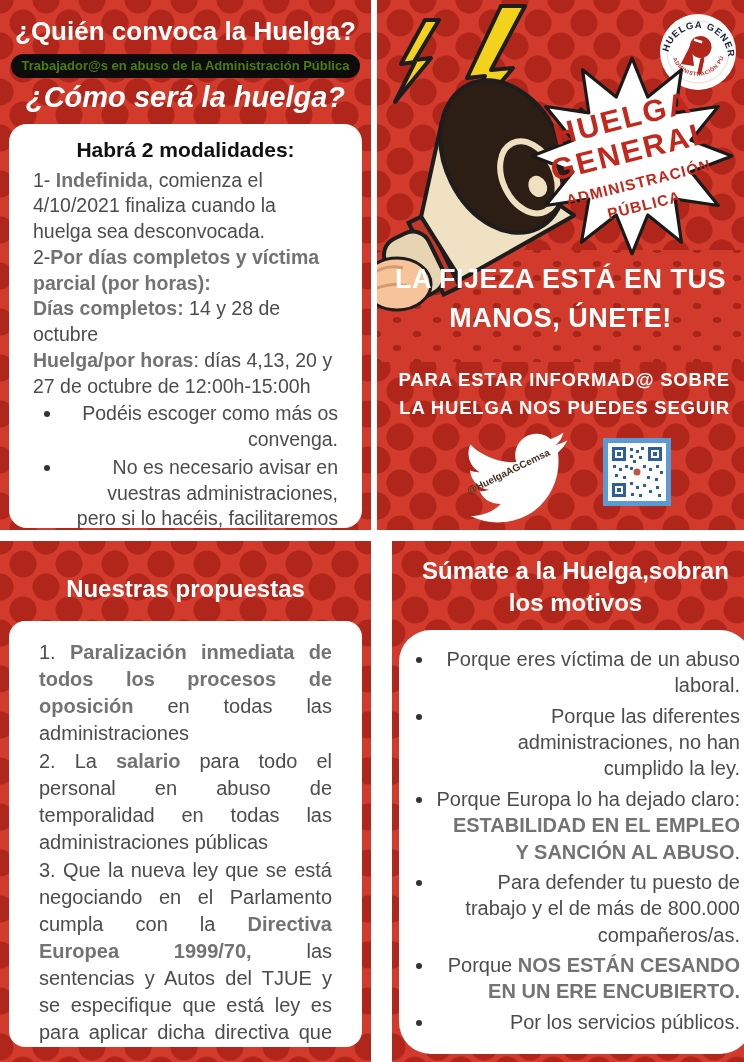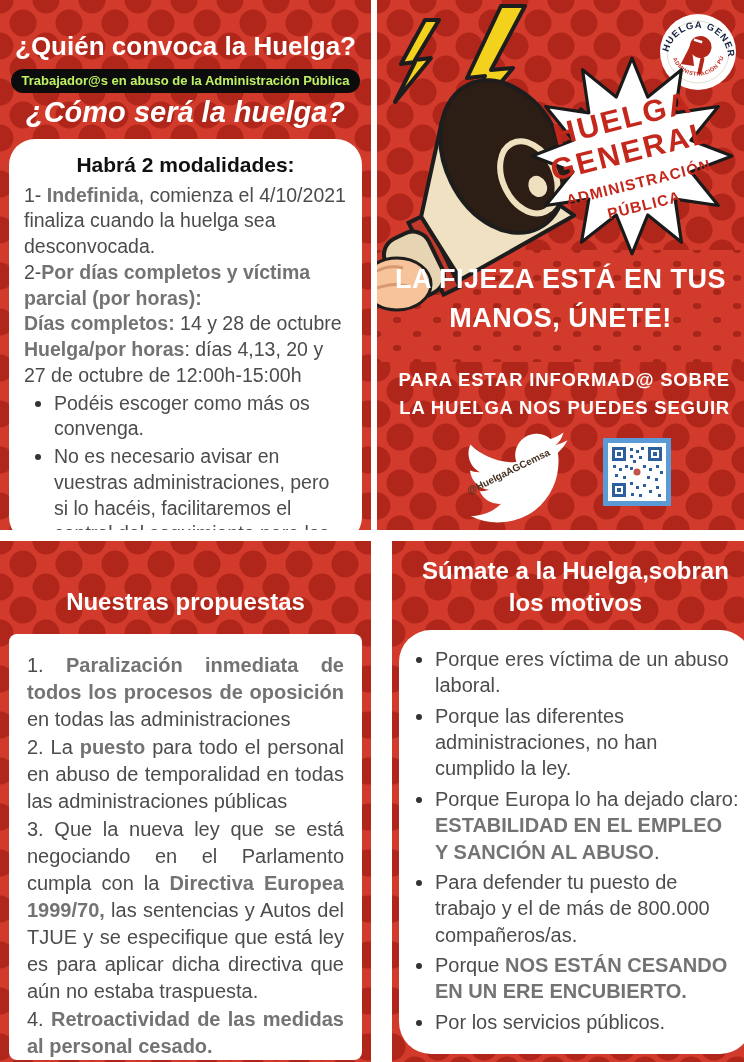--- a/index.html
+++ b/index.html
@@ -14,36 +14,36 @@
       radial-gradient(#b0261a 13px, transparent 14px);
     background-size:46px 46px;
     background-position:0 0, 23px 23px;
   }
   #panel-tl { left:0;   top:4;   width:371px; height:530px; }
   #panel-tr { left:377px; top:4; width:367px; height:530px; }
   #panel-bl { left:0;   top:541px; width:371px; height:521px; }
   #panel-br { left:392px; top:541px; width:367px; height:521px; }
 
   .q-heading { text-align:center; color:#ffffff; font-weight:bold; }
-  #heading1 { margin-top:31px; font-size:26px; }
+  #heading1 { margin-top:16px; font-size:26px; }
   #heading2 { margin-top:3px; font-size:29px; margin-bottom:10px;font-style:italic; }
   .black-pill {
-    display:table; margin:7px auto 0; background:#0c0c0c; color:#bef264;
+    display:table; margin:7px auto 0; background:#0c0c0c; color:#4d7c0f;
     font-size:13px; font-weight:bold; padding:4px 11px 5px; border-radius:14px;
     white-space:nowrap;
   }
   .white-box {
-    background:#ffffff; border-radius:26px; margin:0 9px; padding:12px 15px;
+    background:#ffffff; border-radius:18px; margin:0 9px; padding:12px 24px;
     color:#4c4c4c; font-size:19.5px; line-height:1.32; overflow:hidden;
   }
   .white-box b { color:#737373; }
   #box-modalidades { height:404px; }
   .box-title { text-align:center; font-weight:bold; font-size:21px; color:#111111; margin-bottom:4px; }
   .white-box p { margin:0; }
-  .white-box ul { margin:2px 0 0; padding-left:30px; }
+  .white-box ul { margin:2px 0 0; padding-left:30px;text-align:right; }
   .white-box li { margin-bottom:2px; }
   .white-box li::marker { color:#333333; }
 
   
   #squares-band {
     position:absolute; left:0; top:250px; width:100%; height:112px;
     background-color:#d23b2b;
     background-image:
       radial-gradient(#a8251a 4px, transparent 4.6px),
       radial-gradient(#a8251a 4px, transparent 4.6px);
@@ -64,25 +64,25 @@
   }
   #twitter-block { position:absolute; left:72px; top:426px; width:146px; height:104px; }
   #twitter-handle {
     position:absolute; left:14px; top:40px; transform:rotate(-26deg);
     font-size:10px; font-weight:bold; color:#463223; white-space:nowrap;
   }
   #qr-block { position:absolute; left:226px; top:438px; width:68px; height:68px; }
 
   
   .section-title { text-align:center; color:#ffffff; font-weight:bold; font-size:24px; line-height:1.35; }
-  #panel-bl .section-title { margin-top:45px; }
+  #panel-bl .section-title { margin-top:32px; }
   #panel-br .section-title { margin-top:14px; padding:0 12px; }
   #box-propuestas {
-    margin-top:16px; height:426px; border-radius:8px;
-    font-size:20px; line-height:1.35; text-align:justify; padding:18px 18px;
+    margin-top:16px; height:426px; border-radius:16px;
+    font-size:20px; line-height:1.35; text-align:justify; padding:18px 30px;
   }
   #box-propuestas p { margin-bottom:1px; }
   #box-motivos {
     margin:10px 7px 0; height:424px; border-radius:32px;
     font-size:20px; line-height:1.32; padding:16px 12px 16px 8px;
   }
   #box-motivos ul { padding-left:28px; margin:0; }
   #box-motivos li { margin-bottom:4px; }
 </style>
 </head>
@@ -218,21 +218,21 @@
       </g>
       <circle cx="34" cy="34" r="5" fill="#ffffff"></circle>
       <circle cx="34" cy="34" r="3.5" fill="#c0564a"></circle>
     </svg>
   </div>
 
   <div id="panel-bl" class="panel dots-bg">
     <div class="section-title">Nuestras propuestas</div>
     <div id="box-propuestas" class="white-box">
       <p><span>1.  </span><b>Paralización inmediata de todos los procesos de oposición</b><span> en todas las administraciones</span></p>
-      <p><span>2. La </span><b>puesto</b><span> para todo el personal en abuso de temporalidad en todas las administraciones públicas</span></p>
+      <p><span>2. La </span><b>salario</b><span> para todo el personal en abuso de temporalidad en todas las administraciones públicas</span></p>
       <p><span>3. Que la nueva ley que se está negociando en el Parlamento cumpla con la </span><b>Directiva Europea 1999/70,</b><span> las sentencias y Autos del TJUE y se especifique que está ley es para aplicar dicha directiva que aún no estaba traspuesta.</span></p>
       <p><span>4. </span><b>Retroactividad de las medidas al personal cesado.</b><span></span></p>
     </div>
   </div>
 
   <div id="panel-br" class="panel dots-bg">
     <div class="section-title">Súmate a la Huelga,sobran los motivos</div>
     <div id="box-motivos" class="white-box">
       <ul>
         <li><span>Porque eres víctima de un abuso laboral.</span><b></b><span></span></li>

